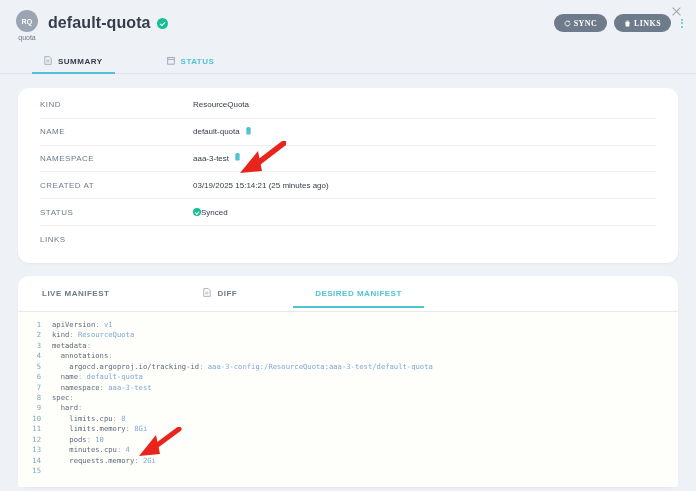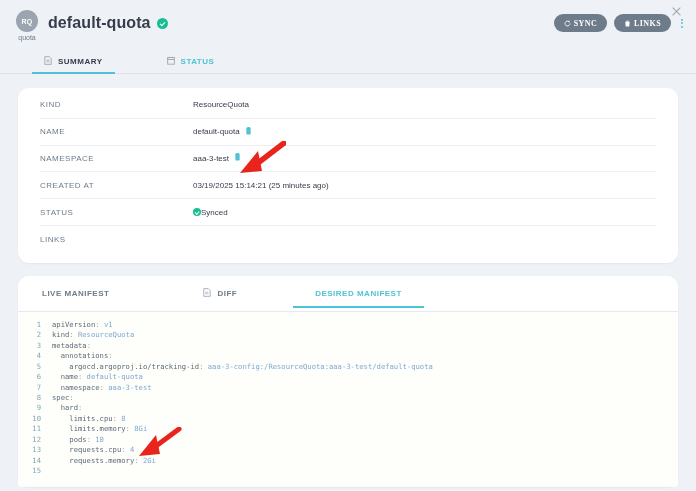--- a/index.html
+++ b/index.html
@@ -337,21 +337,21 @@
       <div class="cline"><span class="lno">3</span><span class="ctext"><span class="k">metadata</span><span class="p">:</span><span class="v"></span></span></div>
       <div class="cline"><span class="lno">4</span><span class="ctext">  <span class="k">annotations</span><span class="p">:</span><span class="v"></span></span></div>
       <div class="cline"><span class="lno">5</span><span class="ctext">    <span class="k">argocd.argoproj.io/tracking-id</span><span class="p">:</span><span class="v"> aaa-3-config:/ResourceQuota:aaa-3-test/default-quota</span></span></div>
       <div class="cline"><span class="lno">6</span><span class="ctext">  <span class="k">name</span><span class="p">:</span><span class="v"> default-quota</span></span></div>
       <div class="cline"><span class="lno">7</span><span class="ctext">  <span class="k">namespace</span><span class="p">:</span><span class="v"> aaa-3-test</span></span></div>
       <div class="cline"><span class="lno">8</span><span class="ctext"><span class="k">spec</span><span class="p">:</span><span class="v"></span></span></div>
       <div class="cline"><span class="lno">9</span><span class="ctext">  <span class="k">hard</span><span class="p">:</span><span class="v"></span></span></div>
       <div class="cline"><span class="lno">10</span><span class="ctext">    <span class="k">limits.cpu</span><span class="p">:</span><span class="v"> 8</span></span></div>
       <div class="cline"><span class="lno">11</span><span class="ctext">    <span class="k">limits.memory</span><span class="p">:</span><span class="v"> 8Gi</span></span></div>
       <div class="cline"><span class="lno">12</span><span class="ctext">    <span class="k">pods</span><span class="p">:</span><span class="v"> 10</span></span></div>
-      <div class="cline"><span class="lno">13</span><span class="ctext">    <span class="k">requests.cpu</span><span class="p">:</span><span class="v"> 4</span></span></div>
+      <div class="cline"><span class="lno">13</span><span class="ctext">    <span class="k">minutes.cpu</span><span class="p">:</span><span class="v"> 4</span></span></div>
       <div class="cline"><span class="lno">14</span><span class="ctext">    <span class="k">requests.memory</span><span class="p">:</span><span class="v"> 2Gi</span></span></div>
       <div class="cline"><span class="lno">15</span><span class="ctext"> </span></div>
     </div>
 </div>
 
 <svg class="arrow" style="left:232px; top:141px;" width="54" height="36" viewBox="0 0 54 36">
   <path d="M52 2 L22 25" stroke="#e8241c" stroke-width="5.5" stroke-linecap="round"></path>
   <path d="M8 32 L26 10 L30 30 Z" fill="#e8241c"></path>
 </svg>
 

